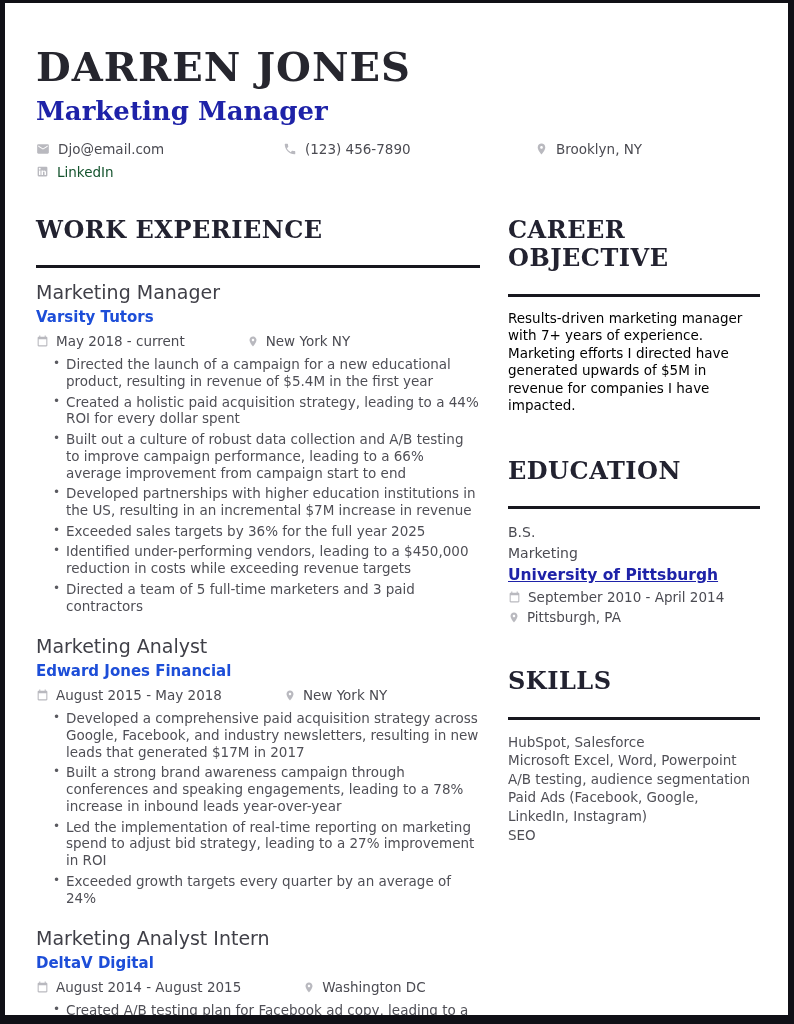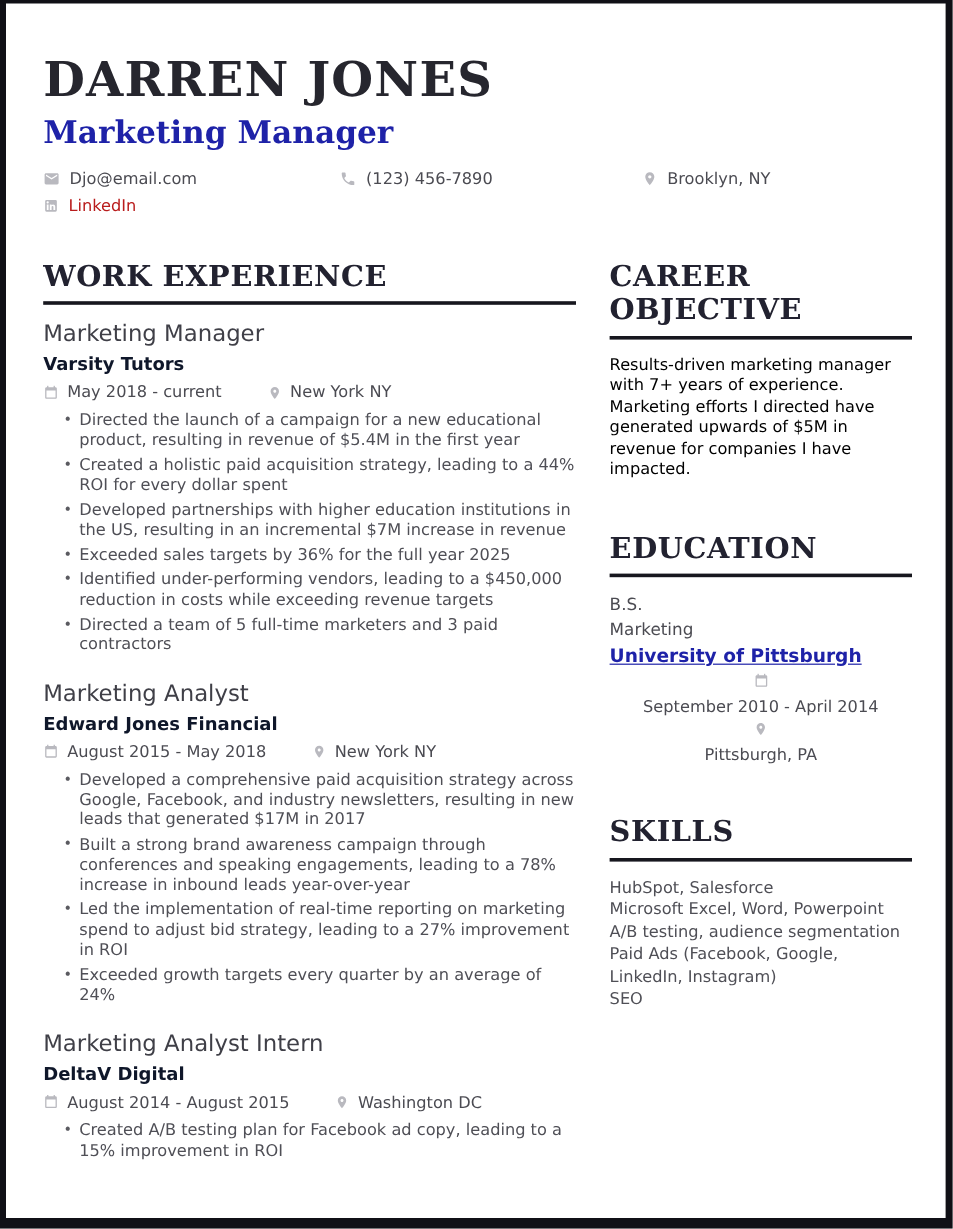--- a/index.html
+++ b/index.html
@@ -11,48 +11,48 @@
   }
   
   .name  { font-family:"DejaVu Serif", serif; font-weight:bold; font-size:40px;
            color:#26262e; margin:0; line-height:1; letter-spacing:1px; }
   .role  { font-family:"DejaVu Serif", serif; font-weight:bold; font-size:26px;
            color:#1e22a8; margin:11px 0 0 0; line-height:1; }
   .contact { margin-top:13px; font-size:13.5px; color:#4b4b52; }
   .contact-row { display:flex; align-items:center; height:23px; }
   .c-item { display:flex; align-items:center; gap:8px; }
   .c-email { width:247px; } .c-phone { width:252px; }
-  .link { color:#b91c1c; }
+  .link { color:#14532d; }
   .icon { flex:0 0 auto; display:inline-flex; }
   .icon svg { fill:#b9b9bf; }
   
   .cols { display:flex; margin-top:33px; }
   .col-left  { width:444px; }
   .col-right { width:252px; margin-left:28px; }
   .sec-h { font-family:"DejaVu Serif", serif; font-weight:bold; font-size:24px;
            color:#222230; line-height:1.18; letter-spacing:0.5px;
-           padding-bottom:7px; border-bottom:3px solid #17171e; margin:0 0 13px 0; }
+           padding-bottom:21px; border-bottom:3px solid #17171e; margin:0 0 13px 0; }
   
   .job { margin-bottom:21px; }
   .job-title { font-size:19px; font-weight:400; color:#3f3f47; margin:0; line-height:1.2; }
-  .company { font-size:15px; font-weight:bold; color:#0f172a; margin-top:4px; }
-  .meta-row { display:flex; gap:38px; margin-top:7px; font-size:13.5px; color:#4b4b52; }
+  .company { font-size:15px; font-weight:bold; color:#1d4ed8; margin-top:4px; }
+  .meta-row { display:flex; gap:62px; margin-top:7px; font-size:13.5px; color:#4b4b52; }
   .meta { display:flex; align-items:center; gap:7px; }
   ul.bullets { margin:7px 0 0 0; padding:0 0 0 17px; list-style:none; }
   .bullets li { position:relative; padding-left:13px; font-size:13.5px; color:#4f4f56;
                 line-height:1.24; margin-bottom:4px; }
   .bullets li::before { content:"•"; position:absolute; left:0; top:0;
                         color:#5a5a60; font-size:12px; }
   
   .obj-text { font-size:13.5px; color:#000000; line-height:1.3; margin:0; }
   .section-gap { margin-top:42px; }
   .edu-line { font-size:14px; color:#4b4b52; line-height:1.5; }
   .edu-school { font-size:15.5px; font-weight:bold; color:#1e22a8; margin:2px 0 5px 0;text-decoration:underline; }
   .edu-meta { display:flex; align-items:center; gap:7px; font-size:13.5px;
-              color:#4b4b52; margin-top:4px;flex-direction:column; }
+              color:#4b4b52; margin-top:4px; }
   .skill-line { font-size:13.5px; color:#4f4f56; line-height:1.38; }
 </style>
 </head>
 <body>
 
 <div class="sheet">
 
   <header>
     <h1 class="name">DARREN JONES</h1>
     <h2 class="role">Marketing Manager</h2>
@@ -119,20 +119,21 @@
               <svg width="12" height="13" viewBox="0 0 24 24">
                   <path d="M12 2C8.13 2 5 5.13 5 9c0 5.25 7 13 7 13s7-7.75 7-13c0-3.87-3.13-7-7-7zm0 9.5c-1.38 0-2.5-1.12-2.5-2.5s1.12-2.5 2.5-2.5 2.5 1.12 2.5 2.5-1.12 2.5-2.5 2.5z"></path>
                 </svg>
             </span>
             <span>New York NY</span>
           </span>
         </div>
         <ul class="bullets">
           <li>Directed the launch of a campaign for a new educational product, resulting in revenue of $5.4M in the first year</li>
           <li>Created a holistic paid acquisition strategy, leading to a 44% ROI for every dollar spent</li>
+          <li>Built out a culture of robust data collection and A/B testing to improve campaign performance, leading to a 66% average improvement from campaign start to end</li>
           <li>Developed partnerships with higher education institutions in the US, resulting in an incremental $7M increase in revenue</li>
           <li>Exceeded sales targets by 36% for the full year 2025</li>
           <li>Identified under-performing vendors, leading to a $450,000 reduction in costs while exceeding revenue targets</li>
           <li>Directed a team of 5 full-time marketers and 3 paid contractors</li>
         </ul>
       </section>
 
       <section class="job">
         <h3 class="job-title">Marketing Analyst</h3>
         <div class="company">Edward Jones Financial</div>

